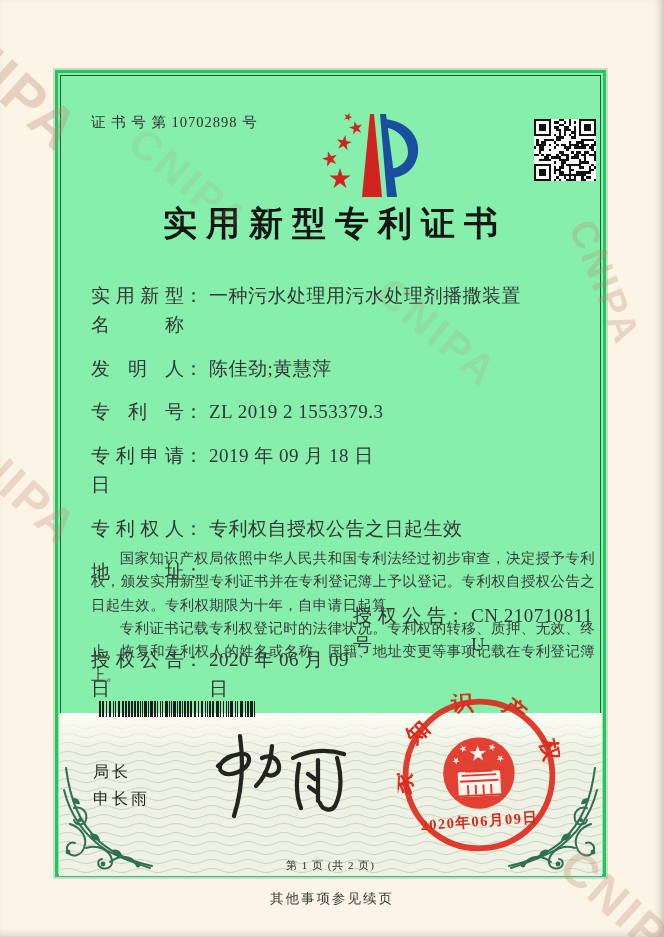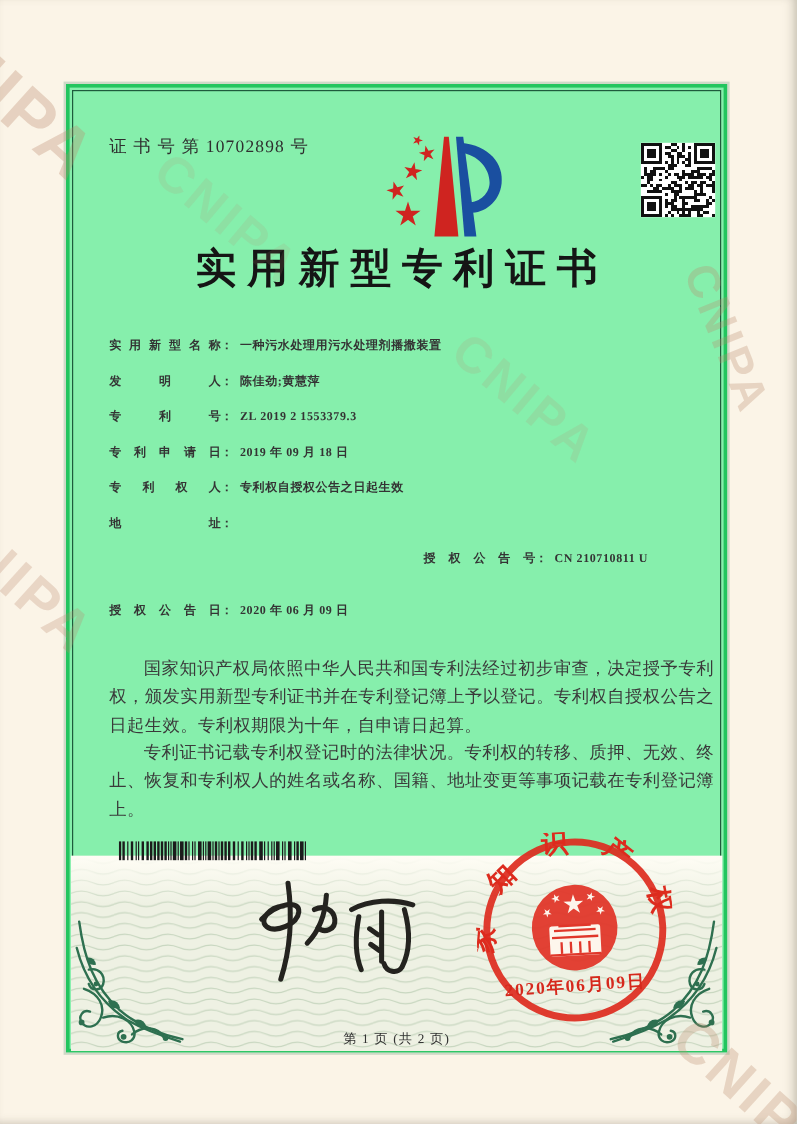--- a/index.html
+++ b/index.html
@@ -43,21 +43,21 @@
     position:absolute; left:33px; top:40px; font-size:14.5px; color:#2e2e2e;
     letter-spacing:1px; z-index:4;
   }
   .logo{position:absolute; left:252px; top:40px; width:120px; height:86px; z-index:4;}
   .qr{position:absolute; left:476px; top:46px; width:62px; height:62px; background:#fff; z-index:4;}
   .title{
     position:absolute; left:0; top:128px; width:100%; text-align:center; z-index:4;
     font-size:34px; font-weight:bold; color:#151515; letter-spacing:9px; text-indent:9px;
   }
   
-  .fields{position:absolute; left:33px; top:208px; width:505px; z-index:4; font-size:10px; color:#343434;font-weight:bold;}
+  .fields{position:absolute; left:33px; top:208px; width:505px; z-index:4; font-size:19px; color:#343434;}
   .frow{display:flex; align-items:flex-start; margin-bottom:14px; line-height:1.55;}
   .flabel{
     display:inline-block; width:93px; text-align:justify; text-align-last:justify; flex:none;
   }
   .fcolon{flex:none;}
   .fvalue{margin-left:6px; letter-spacing:.5px;}
   .grant-first{width:262px; display:flex; flex:none;margin-top:44px;}
   .grant-second{display:flex;}
   
   .paras{
@@ -499,20 +499,24 @@
         <rect x="131" y="0" width="3" height="16" fill="#1c1c1c"></rect>
         <rect x="136" y="0" width="1" height="16" fill="#1c1c1c"></rect>
         <rect x="138" y="0" width="1" height="16" fill="#1c1c1c"></rect>
         <rect x="141" y="0" width="3" height="16" fill="#1c1c1c"></rect>
         <rect x="146" y="0" width="1" height="16" fill="#1c1c1c"></rect>
         <rect x="148" y="0" width="2" height="16" fill="#1c1c1c"></rect>
         <rect x="151" y="0" width="3" height="16" fill="#1c1c1c"></rect>
         <rect x="155" y="0" width="1" height="16" fill="#1c1c1c"></rect>
       </svg>
 
+    <div class="director">
+      <div>局长</div>
+      <div>申长雨</div>
+    </div>
 
     <svg class="signature" viewBox="0 0 160 95">
       <g fill="none" stroke="#24231f" stroke-width="4.2" stroke-linecap="round" stroke-linejoin="round">
 
         <path d="M22 38 C36 24 54 22 53 32 C52 42 34 50 26 44 C20 39 28 28 40 27"></path>
         <path d="M44 8 C47 30 47 60 38 88"></path>
 
         <path d="M76 18 C75 34 70 48 60 58"></path>
         <path d="M66 30 C74 26 82 30 83 38 C84 47 74 50 69 45"></path>
 
@@ -554,13 +558,14 @@
             <path d="M-22 21 L22 21"></path>
           </g>
         </g>
       </svg>
       <div class="seal-date">2020年06月09日</div>
     </div>
 
     <div class="page-info">第 1 页 (共 2 页)</div>
   </div>
 
+  <div class="continuation">其他事项参见续页</div>
 </div>
 
 </body></html>

